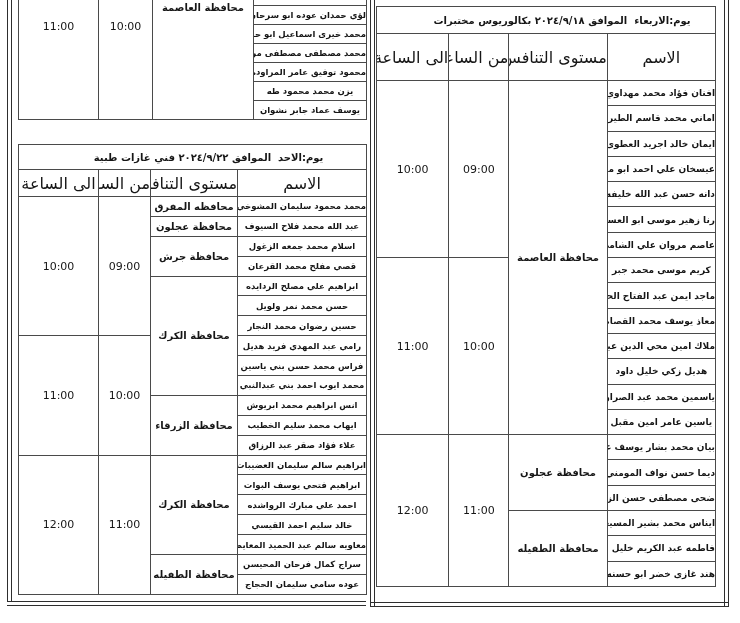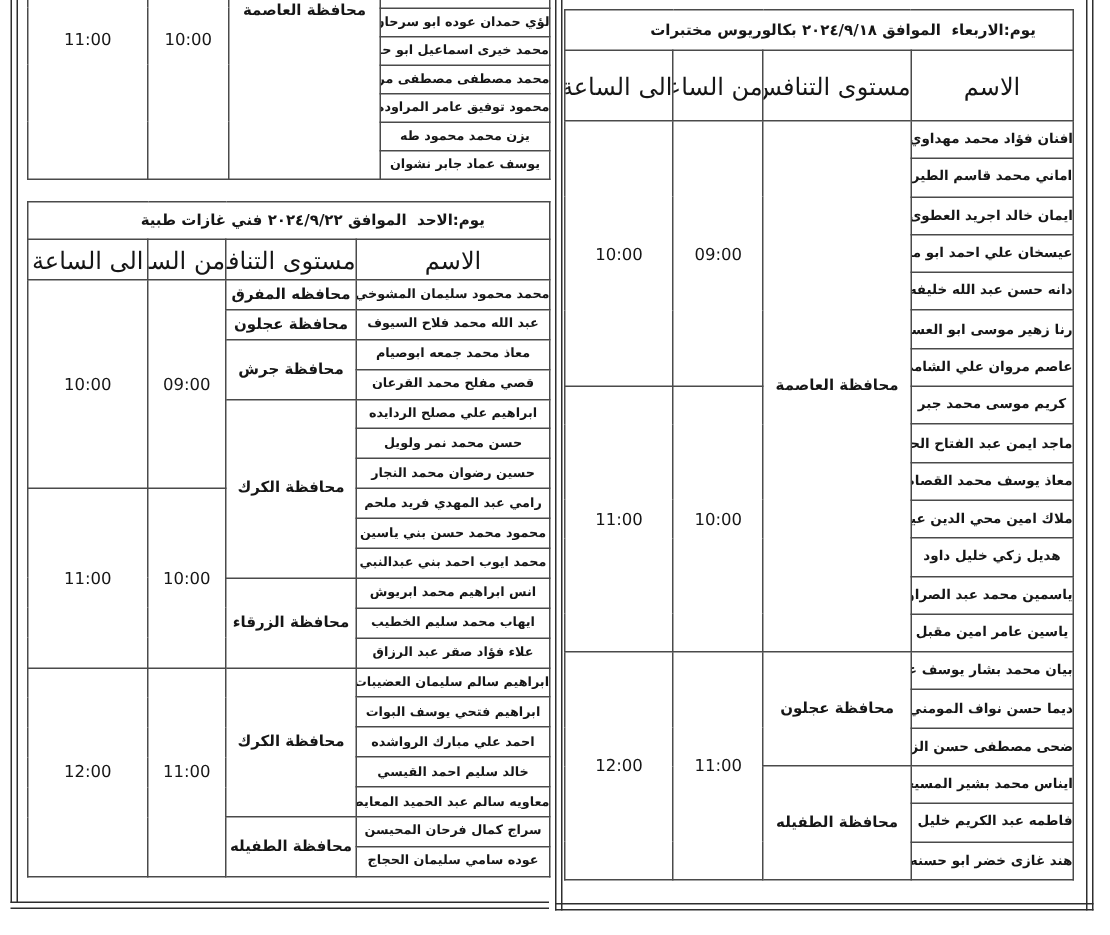--- a/index.html
+++ b/index.html
@@ -31,21 +31,21 @@
 
   
   .t-ltop{left:18px;top:0;width:348px;border-top:none;}
   .t-ltop tbody tr{height:19px;}
   .t-ltop tbody tr.cut-row{height:5px;}
   .t-ltop tr.cut-row td{border-top:none;}
   .t-ltop .governorate-cell{vertical-align:top;padding-top:2px;}
   .t-ltop .from-hour-cell,.t-ltop .to-hour-cell{vertical-align:top;padding-top:20px;}
 
   
-  .t-lbot{left:18px;top:134px;width:348px;}
+  .t-lbot{left:18px;top:144px;width:348px;}
   .t-lbot .title-row th{height:24px;}
   .t-lbot .head-row th{height:26px;}
   .t-lbot tbody tr{height:19.9px;}
 </style>
 </head>
 <body>
 
 <div class="canvas">
 
   <div class="vl" style="left:7px;height:602px;"></div>
@@ -209,43 +209,43 @@
           <td class="name-cell">محمد محمود سليمان المشوخي</td>
           <td class="governorate-cell">محافظه المفرق</td>
           <td class="from-hour-cell" rowspan="7">09:00</td>
           <td class="to-hour-cell" rowspan="7">10:00</td>
         </tr>
         <tr>
           <td class="name-cell">عبد الله محمد فلاح السيوف</td>
           <td class="governorate-cell">محافظة عجلون</td>
         </tr>
         <tr>
-          <td class="name-cell">معاذ محمد جمعه ابوصيام</td>
+          <td class="name-cell">اسلام محمد جمعه الزغول</td>
           <td class="governorate-cell" rowspan="2">محافظة جرش</td>
         </tr>
         <tr>
           <td class="name-cell">قصي مفلح محمد القرعان</td>
         </tr>
         <tr>
           <td class="name-cell">ابراهيم علي مصلح الردايده</td>
           <td class="governorate-cell" rowspan="6">محافظة الكرك</td>
         </tr>
         <tr>
           <td class="name-cell">حسن محمد نمر ولويل</td>
         </tr>
         <tr>
           <td class="name-cell">حسين رضوان محمد النجار</td>
         </tr>
         <tr>
-          <td class="name-cell">رامي عبد المهدي فريد ملحم</td>
+          <td class="name-cell">رامي عبد المهدي فريد هديل</td>
           <td class="from-hour-cell" rowspan="6">10:00</td>
           <td class="to-hour-cell" rowspan="6">11:00</td>
         </tr>
         <tr>
-          <td class="name-cell">محمود محمد حسن بني ياسين</td>
+          <td class="name-cell">فراس محمد حسن بني ياسين</td>
         </tr>
         <tr>
           <td class="name-cell">محمد ايوب احمد بني عبدالنبي</td>
         </tr>
         <tr>
           <td class="name-cell">انس ابراهيم محمد ابريوش</td>
           <td class="governorate-cell" rowspan="3">محافظة الزرقاء</td>
         </tr>
         <tr>
           <td class="name-cell">ايهاب محمد سليم الخطيب</td>

